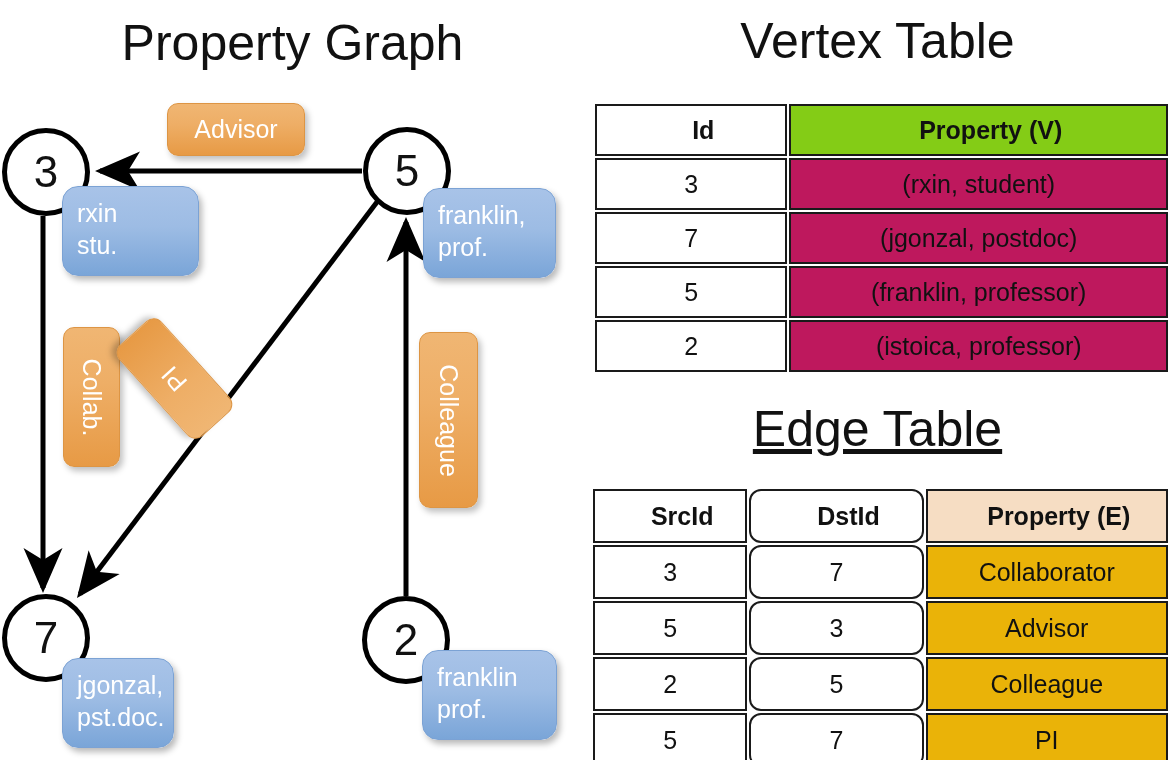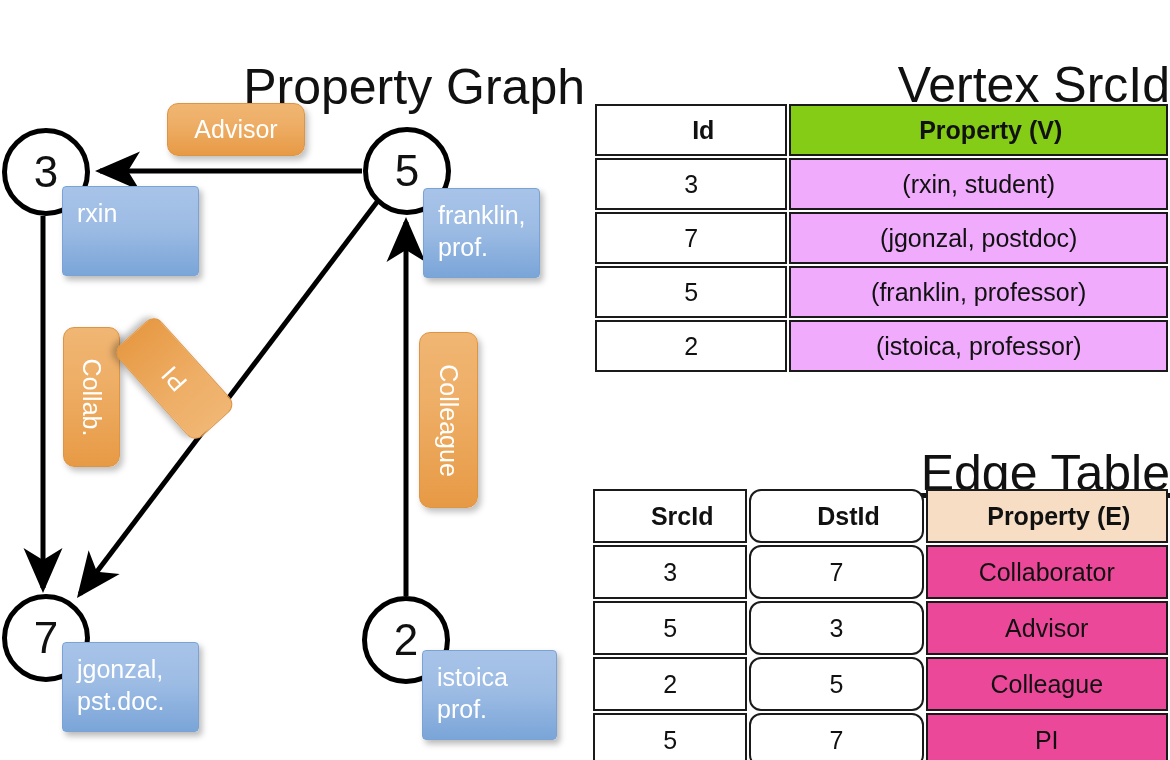--- a/index.html
+++ b/index.html
@@ -18,22 +18,21 @@
 
   
   .title {
     position: absolute;
     font-family: "Liberation Sans", sans-serif;
     font-weight: 300;
     font-size: 50px;
     letter-spacing: 0px;
     color: #111111;
     white-space: nowrap;
-    text-align: right;
-    margin-top: 44px;
+    text-align: center;
   }
   #title-property-graph { left: 0px;   top: 14px;  width: 585px; }
   #title-vertex-table   { left: 585px; top: 12px;  width: 585px; }
   #title-edge-table     { left: 585px; top: 400px; width: 585px; text-decoration: underline; }
 
   
   #graph-panel {
     position: absolute;
     left: 0; top: 0;
     width: 585px; height: 760px;
@@ -58,35 +57,35 @@
     z-index: 4;
   }
   #node-3 { left: 2px;   top: 128px; }
   #node-5 { left: 363px; top: 127px; }
   #node-7 { left: 2px;   top: 594px; }
   #node-2 { left: 362px; top: 596px; }
 
   
   .prop-box {
     position: absolute;
-    border-radius: 4px;
+    border-radius: 16px;
     background: linear-gradient(to bottom, #a8c3e8 0%, #9dbce4 45%, #7aa5d8 100%);
     border: 1px solid #7ba2d4;
     box-shadow: 3px 4px 6px rgba(0,0,0,0.28);
     color: #ffffff;
     font-size: 25px;
     font-weight: 300;
     line-height: 1.28;
     padding: 10px 0 10px 14px;
     box-sizing: border-box;
     z-index: 6;
   }
   #prop-rxin      { left: 62px;  top: 186px; width: 137px; height: 90px; }
-  #prop-franklin  { left: 423px; top: 188px; width: 117px; height: 90px; }
-  #prop-jgonzal   { left: 62px;  top: 642px; width: 137px; height: 90px; }
+  #prop-franklin  { left: 423px; top: 188px; width: 133px; height: 90px; }
+  #prop-jgonzal   { left: 62px;  top: 658px; width: 112px; height: 90px; }
   #prop-istoica   { left: 422px; top: 650px; width: 135px; height: 90px; }
 
   
   .edge-label {
     position: absolute;
     border-radius: 11px;
     background: linear-gradient(to bottom, #f0b673 0%, #eeae66 40%, #e79a45 100%);
     border: 1px solid #dd9544;
     box-shadow: 3px 4px 6px rgba(0,0,0,0.25);
     color: #ffffff;
@@ -131,35 +130,35 @@
     border: 2px solid #1a1a1a;
     text-align: center;
     padding: 0;
     font-weight: 300;
     background: #ffffff;
   }
   .data-table th { font-weight: 700; padding-left: 24px; }
 
   #vertex-table { left: 593px; top: 102px; }
   #vertex-table .col-id   { width: 182px; height: 48px; }
-  #vertex-table .col-prop { width: 381px; height: 48px; background: #f0abfc; }
+  #vertex-table .col-prop { width: 381px; height: 48px; background: #be185d; }
   #vertex-table th.col-prop { background: #84cc16; }
 
   #edge-table { left: 591px; top: 487px; }
   #edge-table .col-src  { width: 146px; height: 50px; margin-left: 32px; }
   #edge-table .col-dst  { width: 172px; height: 50px; border-radius: 12px; }
-  #edge-table .col-prop { width: 246px; height: 50px; background: #ec4899; }
+  #edge-table .col-prop { width: 246px; height: 50px; background: #eab308; }
   #edge-table th.col-prop { background: #f6ddc3; }
 </style>
 </head>
 <body>
 
 <div class="title" id="title-property-graph">Property Graph</div>
 
-<div class="title" id="title-vertex-table">Vertex SrcId</div>
+<div class="title" id="title-vertex-table">Vertex Table</div>
 
 <div class="title" id="title-edge-table">Edge Table</div>
 
 <div id="graph-panel">
 
   <svg id="graph-svg" width="585" height="760">
     <defs>
       <marker id="arrowhead" markerWidth="9" markerHeight="9" refX="8" refY="4.5" orient="auto" markerUnits="strokeWidth">
         <path d="M0,0.6 L9,4.5 L0,8.4 L2.4,4.5 Z" fill="#000000"></path>
       </marker>
@@ -174,31 +173,32 @@
     <line x1="406" y1="596" x2="406" y2="222" stroke="#000000" stroke-width="5" marker-end="url(#arrowhead)"></line>
   </svg>
 
   <div class="vertex-node" id="node-3">3</div>
   <div class="vertex-node" id="node-5">5</div>
   <div class="vertex-node" id="node-7">7</div>
   <div class="vertex-node" id="node-2">2</div>
 
   <div class="prop-box" id="prop-rxin">
     <div>rxin</div>
+    <div>stu.</div>
   </div>
   <div class="prop-box" id="prop-franklin">
     <div>franklin,</div>
     <div>prof.</div>
   </div>
   <div class="prop-box" id="prop-jgonzal">
     <div>jgonzal,</div>
     <div>pst.doc.</div>
   </div>
   <div class="prop-box" id="prop-istoica">
-    <div>istoica</div>
+    <div>franklin</div>
     <div>prof.</div>
   </div>
 
   <div class="edge-label" id="label-advisor">
     <span class="htext">Advisor</span>
   </div>
   <div class="edge-label" id="label-collab">
     <span class="vtext">Collab.</span>
   </div>
   <div class="edge-label" id="label-pi">

